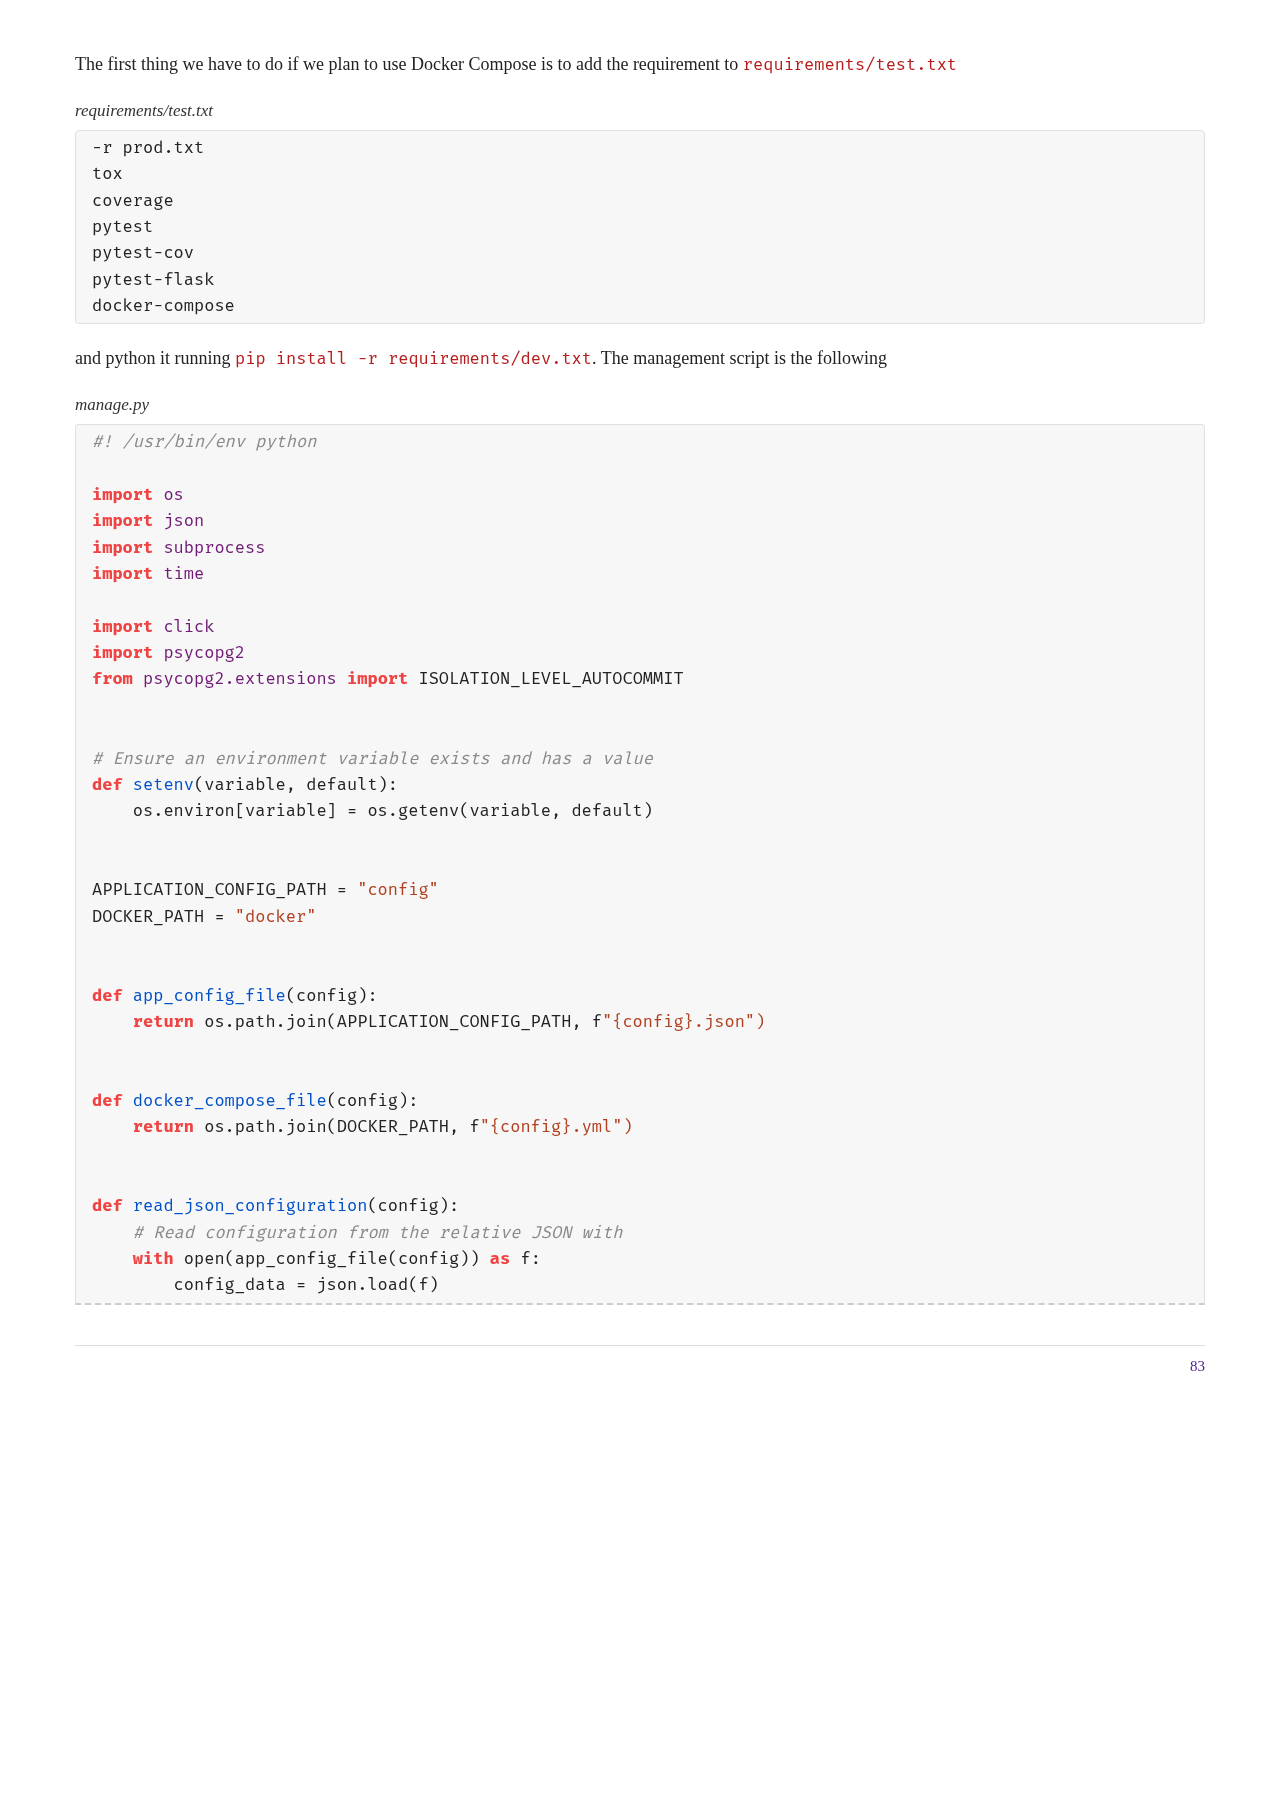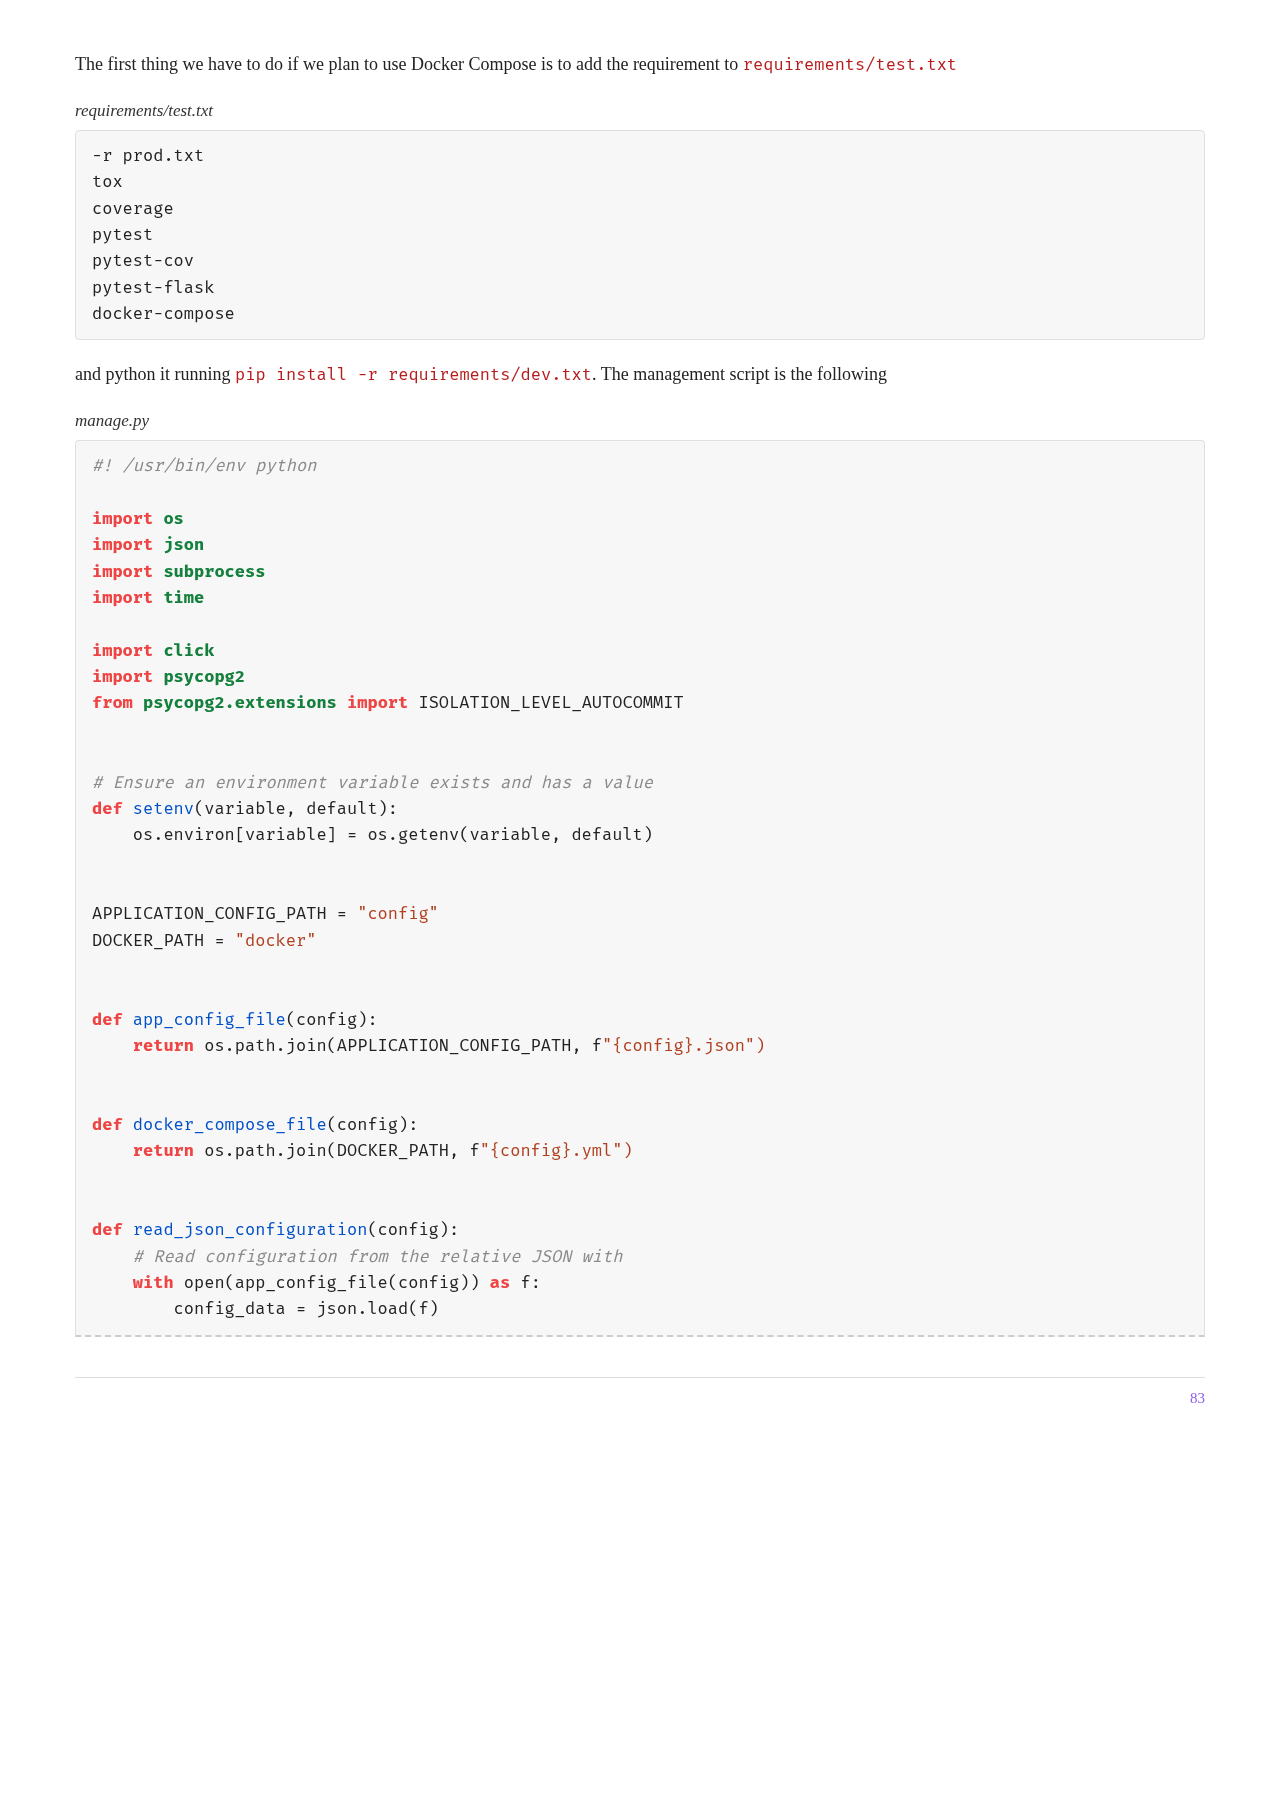--- a/index.html
+++ b/index.html
@@ -26,51 +26,51 @@
       font-family: Georgia, serif;
       font-size: 17px;
       color: #333;
       margin-top: 18px;
       margin-bottom: 6px;
     }
     .code-block {
       background: #f7f7f7;
       border: 1px solid #e0e0e0;
       border-radius: 4px;
-      padding: 12px 16px;
+      padding: 4px 16px;
       font-family: 'Fira Mono', 'Consolas', 'Courier New', monospace;
       font-size: 17px;
       line-height: 1.55;
       white-space: pre;
       color: #222;
       margin-bottom: 20px;
       overflow: hidden;
     }
     .code-block.truncated {
       border-bottom: 2px dashed #ccc;
       border-bottom-left-radius: 0;
       border-bottom-right-radius: 0;
       margin-bottom: 40px;
     }
     .tok-comment { color: #8a8a8a; font-style: italic; }
     .tok-keyword { color: #ef4444; font-weight: bold; }
-    .tok-module { color: #15803d; font-weight: bold; text-align: right; }
+    .tok-module { color: #701a75; font-weight: normal; text-align: right; }
     .tok-funcname { color: #0050c8; font-weight: normal; }
     .tok-string { color: #b04020; }
     .between-para {
       margin-top: 20px;
       margin-bottom: 8px;
     }
     .page-footer {
       border-top: 1px solid #ddd;
       margin-top: 30px;
       padding-top: 8px;
       text-align: right;
       font-size: 15px;
-      color: #8b5cf6;
+      color: #4c1d95;
       font-family: Georgia, serif;
     }
   </style>
 </head>
 <body>
 
 <p class="paragraph">
   <span>The first thing we have to do if we plan to use Docker Compose is to add the requirement to </span><span class="inline-code">requirements/test.txt</span>
 </p>
 

